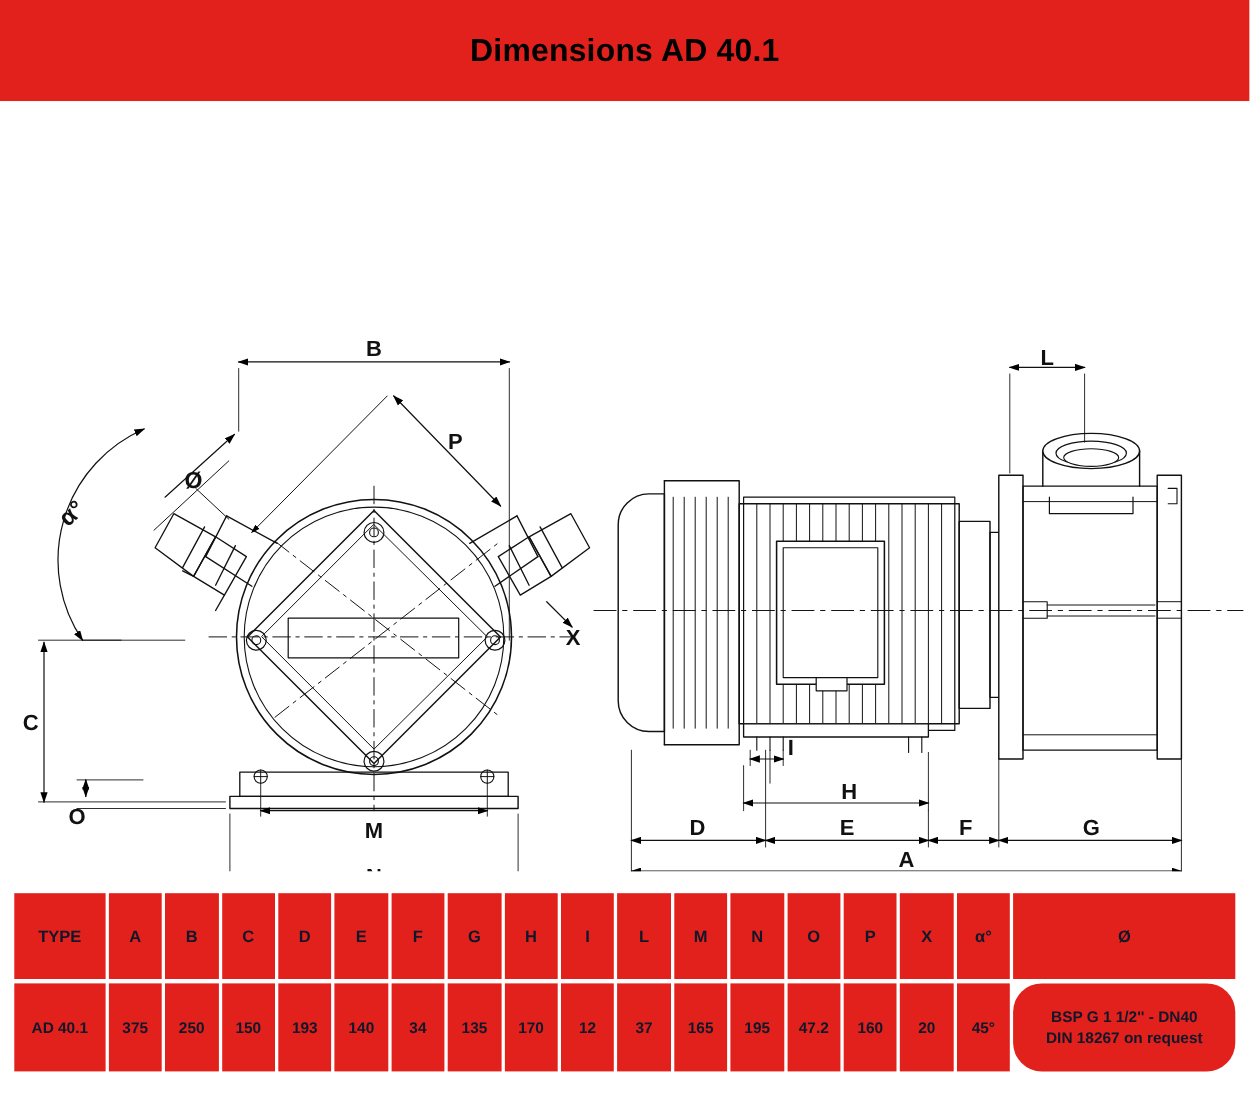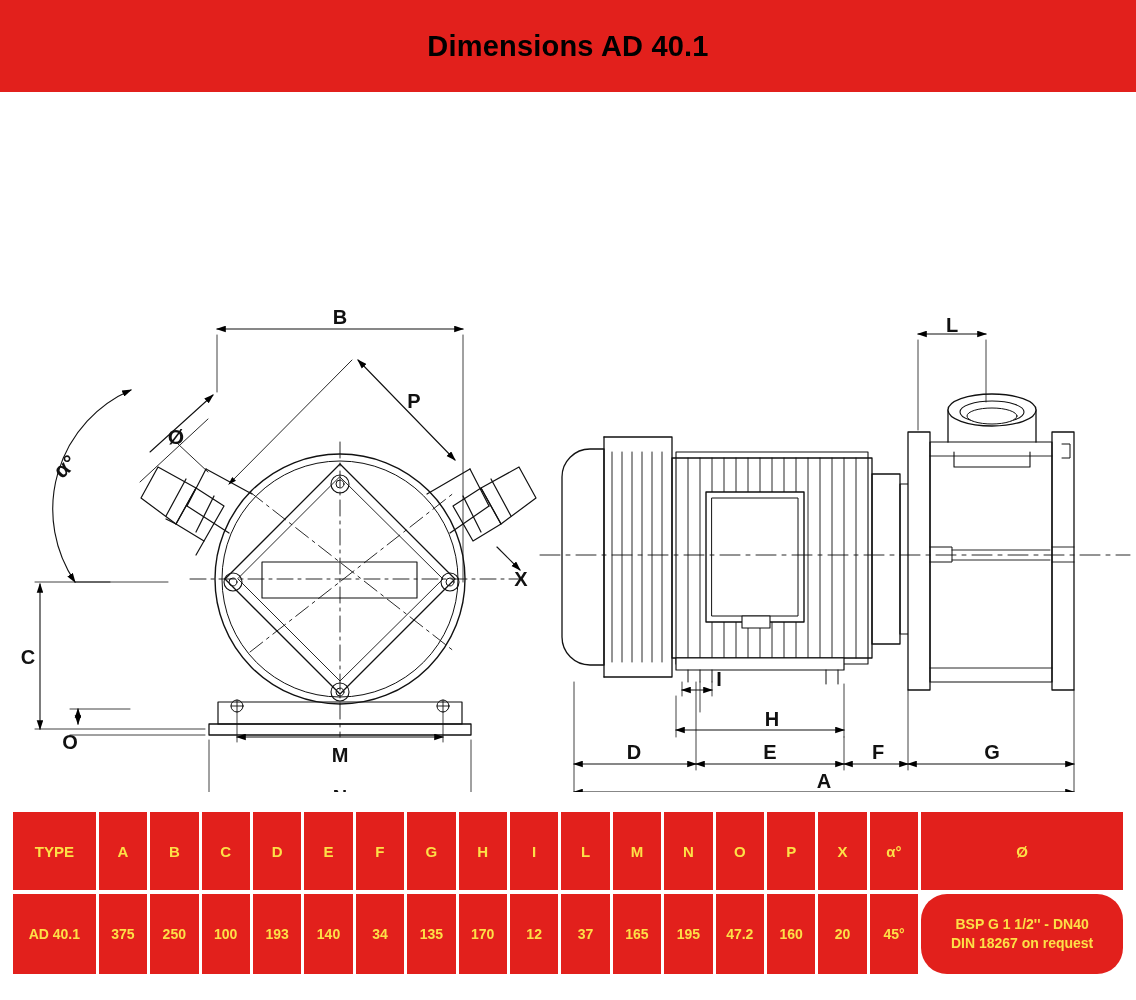--- a/index.html
+++ b/index.html
@@ -52,21 +52,21 @@
     width: 1116px;
   }
   table.dim-table {
     border-collapse: separate;
     border-spacing: 3px 0;
     width: 1116px;
     table-layout: fixed;
   }
   table.dim-table th, table.dim-table td {
     background: #e2201c;
-    color: #fde047;
+    color: #0f172a;
     text-align: center;
     vertical-align: middle;
     font-size: 14px;
     font-weight: bold;
     font-family: "Liberation Sans", sans-serif;
     padding: 0;
   }
   table.dim-table th {
     height: 78px;
     font-size: 15px;
@@ -388,21 +388,21 @@
       </tr>
     </thead>
     <tbody>
       <tr class="spacer">
         <td colspan="18"></td>
       </tr>
       <tr>
         <td class="type-col">AD 40.1</td>
         <td>375</td>
         <td>250</td>
-        <td>100</td>
+        <td>150</td>
         <td>193</td>
         <td>140</td>
         <td>34</td>
         <td>135</td>
         <td>170</td>
         <td>12</td>
         <td>37</td>
         <td>165</td>
         <td>195</td>
         <td>47.2</td>

